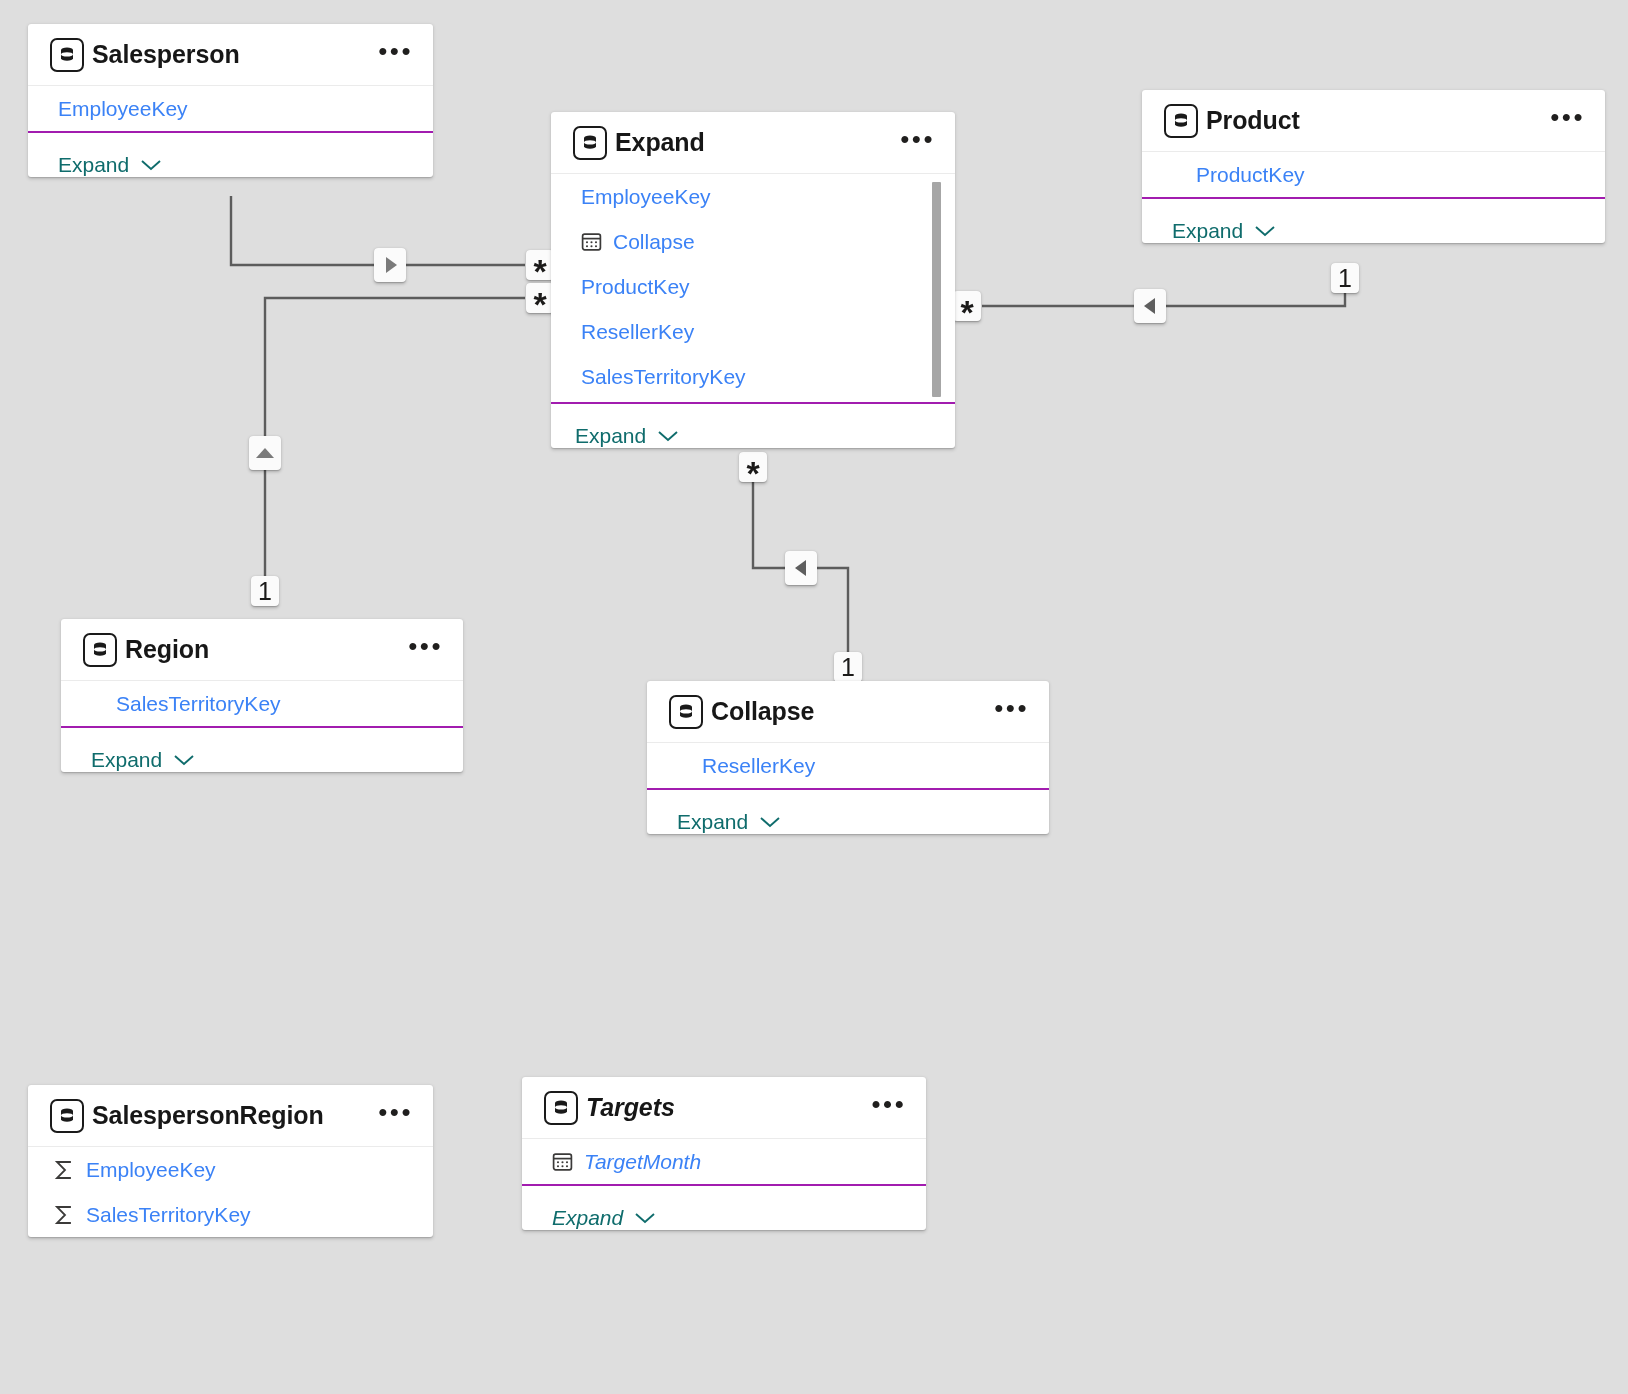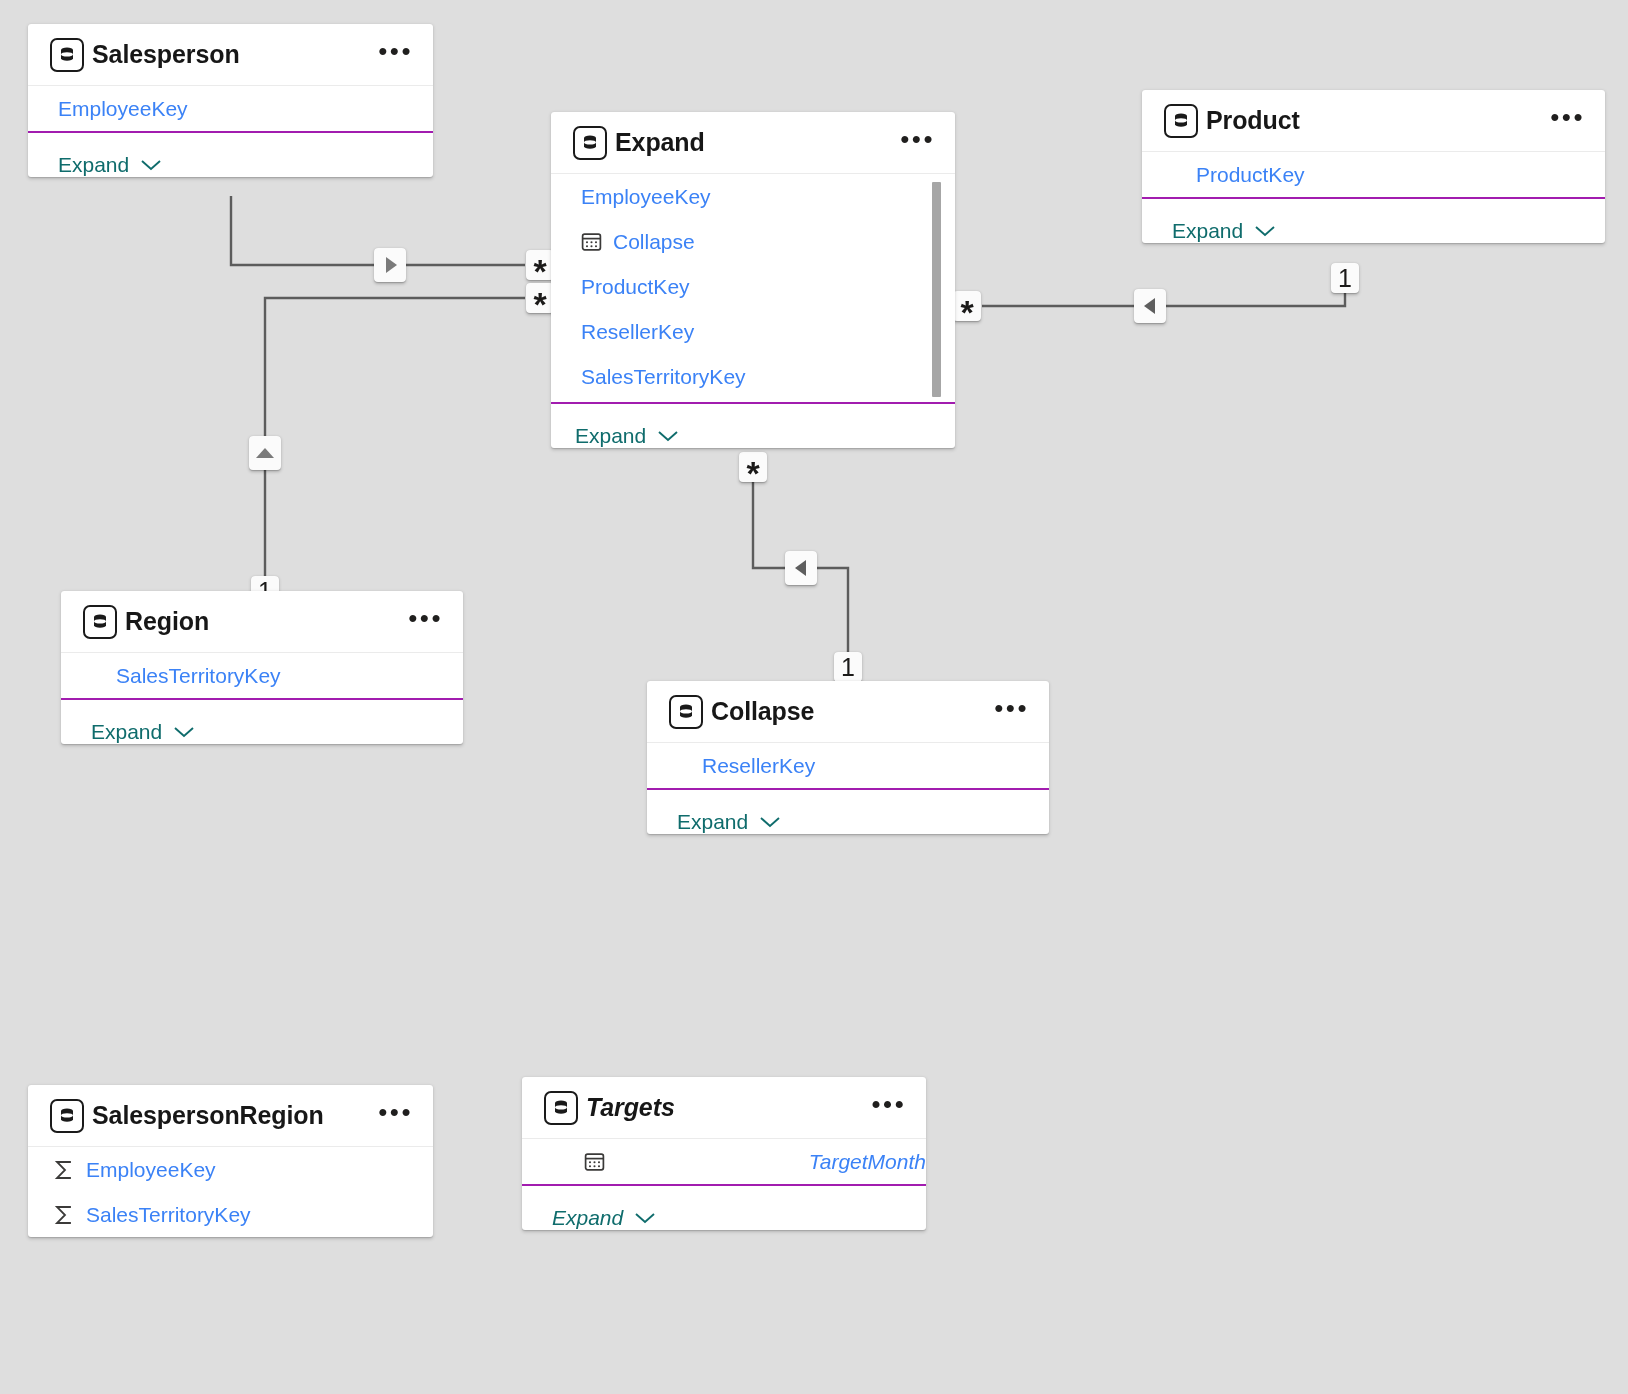--- a/index.html
+++ b/index.html
@@ -338,21 +338,21 @@
         <span>Expand</span>
         <span class="chev">
           <svg width="22" height="14" viewBox="0 0 22 14">
               <polyline points="2,3 11,11 20,3" fill="none" stroke="#0f6c6c" stroke-width="1.9"></polyline>
             </svg>
         </span>
       </span>
     </div>
   </div>
 
-  <div class="table-card" style="left:61px; top:591px; width:402px;">
+  <div class="table-card" style="left:61px; top:619px; width:402px;">
     <div class="card-header">
       <span class="tbl-icon">
         <svg width="18" height="18" viewBox="0 0 18 18">
             <ellipse cx="9" cy="4.2" rx="6" ry="2.6" fill="#1a1a1a"></ellipse>
             <path d="M3 4.2 v8 a6 2.6 0 0 0 12 0 v-8" fill="#1a1a1a"></path>
             <ellipse cx="9" cy="8.4" rx="6" ry="2.2" fill="#ffffff"></ellipse>
           </svg>
       </span>
       <span class="card-title">Region</span>
       <span class="ellipsis-btn">•••</span>
@@ -441,21 +441,21 @@
         <svg width="18" height="18" viewBox="0 0 18 18">
             <ellipse cx="9" cy="4.2" rx="6" ry="2.6" fill="#1a1a1a"></ellipse>
             <path d="M3 4.2 v8 a6 2.6 0 0 0 12 0 v-8" fill="#1a1a1a"></path>
             <ellipse cx="9" cy="8.4" rx="6" ry="2.2" fill="#ffffff"></ellipse>
           </svg>
       </span>
       <span class="card-title">Targets</span>
       <span class="ellipsis-btn">•••</span>
     </div>
     <div class="card-body">
-      <div class="field-row has-icon" style="padding-left:94px;justify-content:space-between;">
+      <div class="field-row has-icon" style="padding-left:62px;">
         <span class="f-icon">
           <svg width="21" height="21" viewBox="0 0 21 21">
               <rect x="1.6" y="3.2" width="17.8" height="15.6" rx="2" fill="none" stroke="#3b3a39" stroke-width="1.7"></rect>
               <line x1="1.6" y1="7.6" x2="19.4" y2="7.6" stroke="#3b3a39" stroke-width="1.7"></line>
               <circle cx="6" cy="11.2" r="1.05" fill="#3b3a39"></circle>
               <circle cx="10.5" cy="11.2" r="1.05" fill="#3b3a39"></circle>
               <circle cx="15" cy="11.2" r="1.05" fill="#3b3a39"></circle>
               <circle cx="6" cy="15.2" r="1.05" fill="#3b3a39"></circle>
               <circle cx="10.5" cy="15.2" r="1.05" fill="#3b3a39"></circle>
               <circle cx="15" cy="15.2" r="1.05" fill="#3b3a39"></circle>

